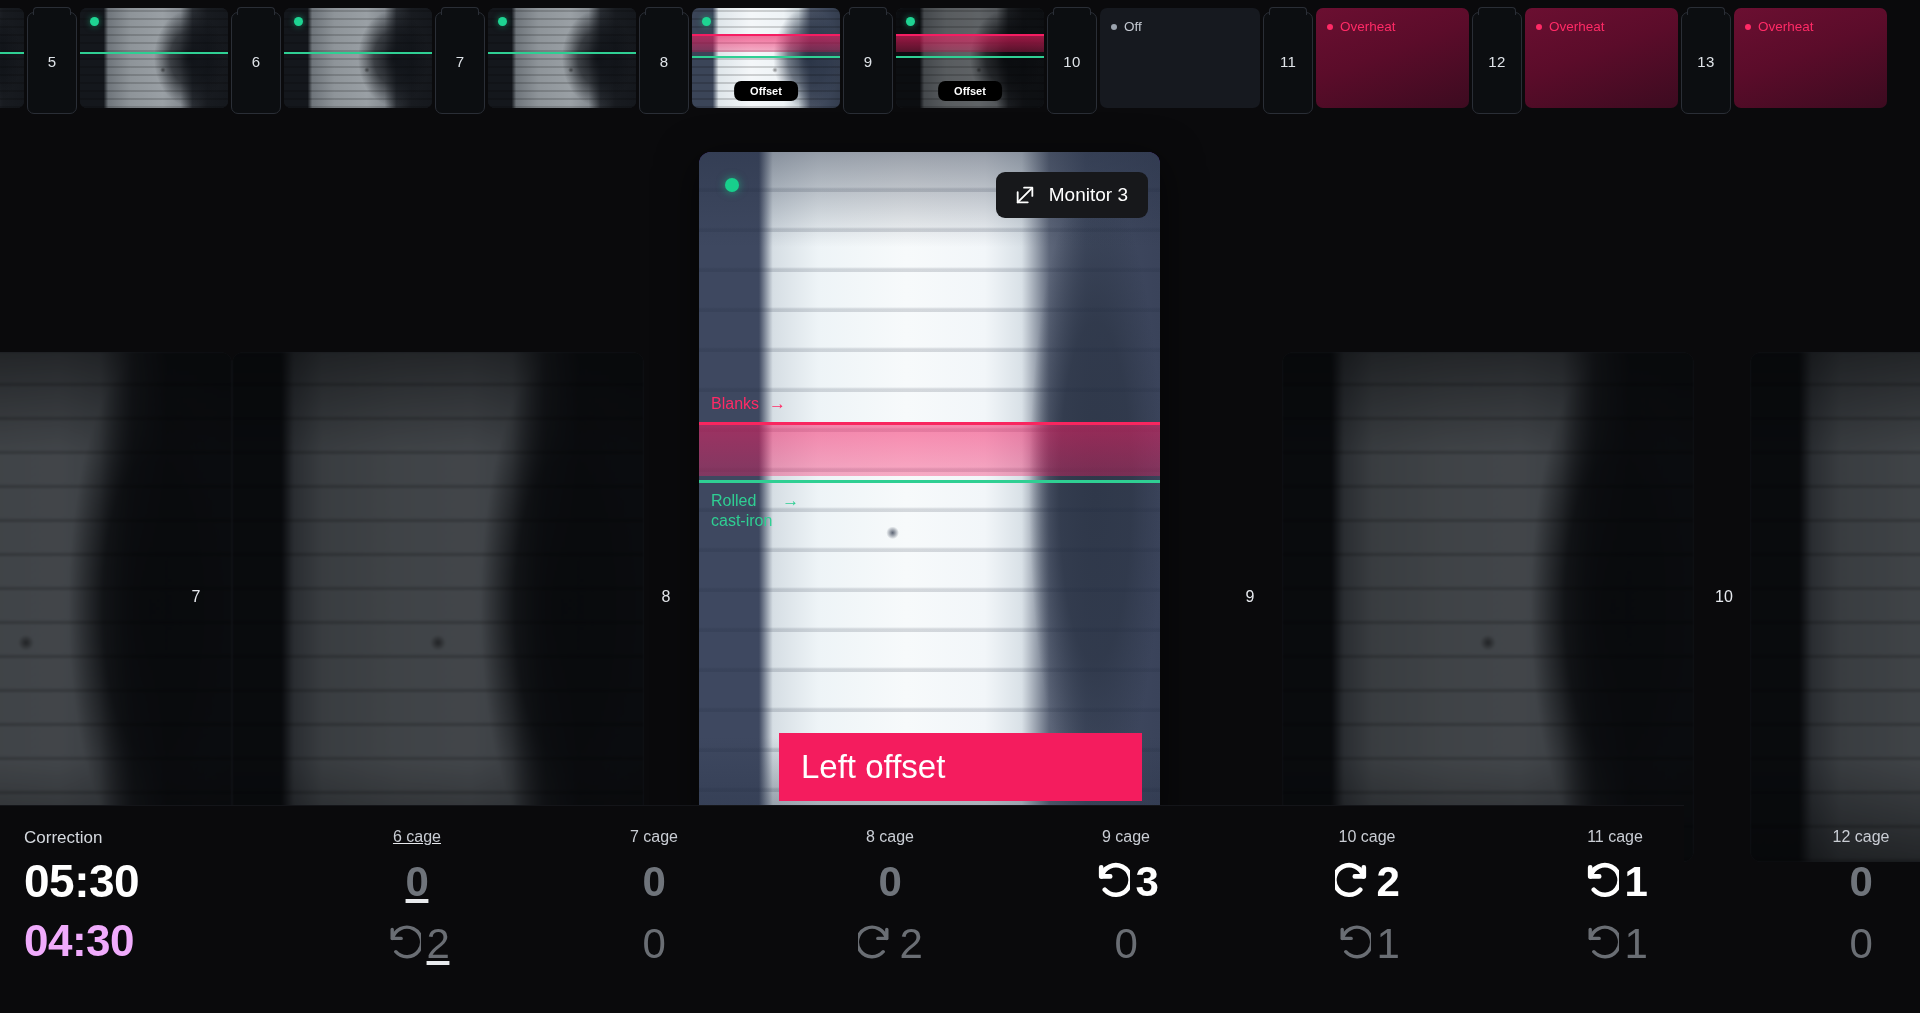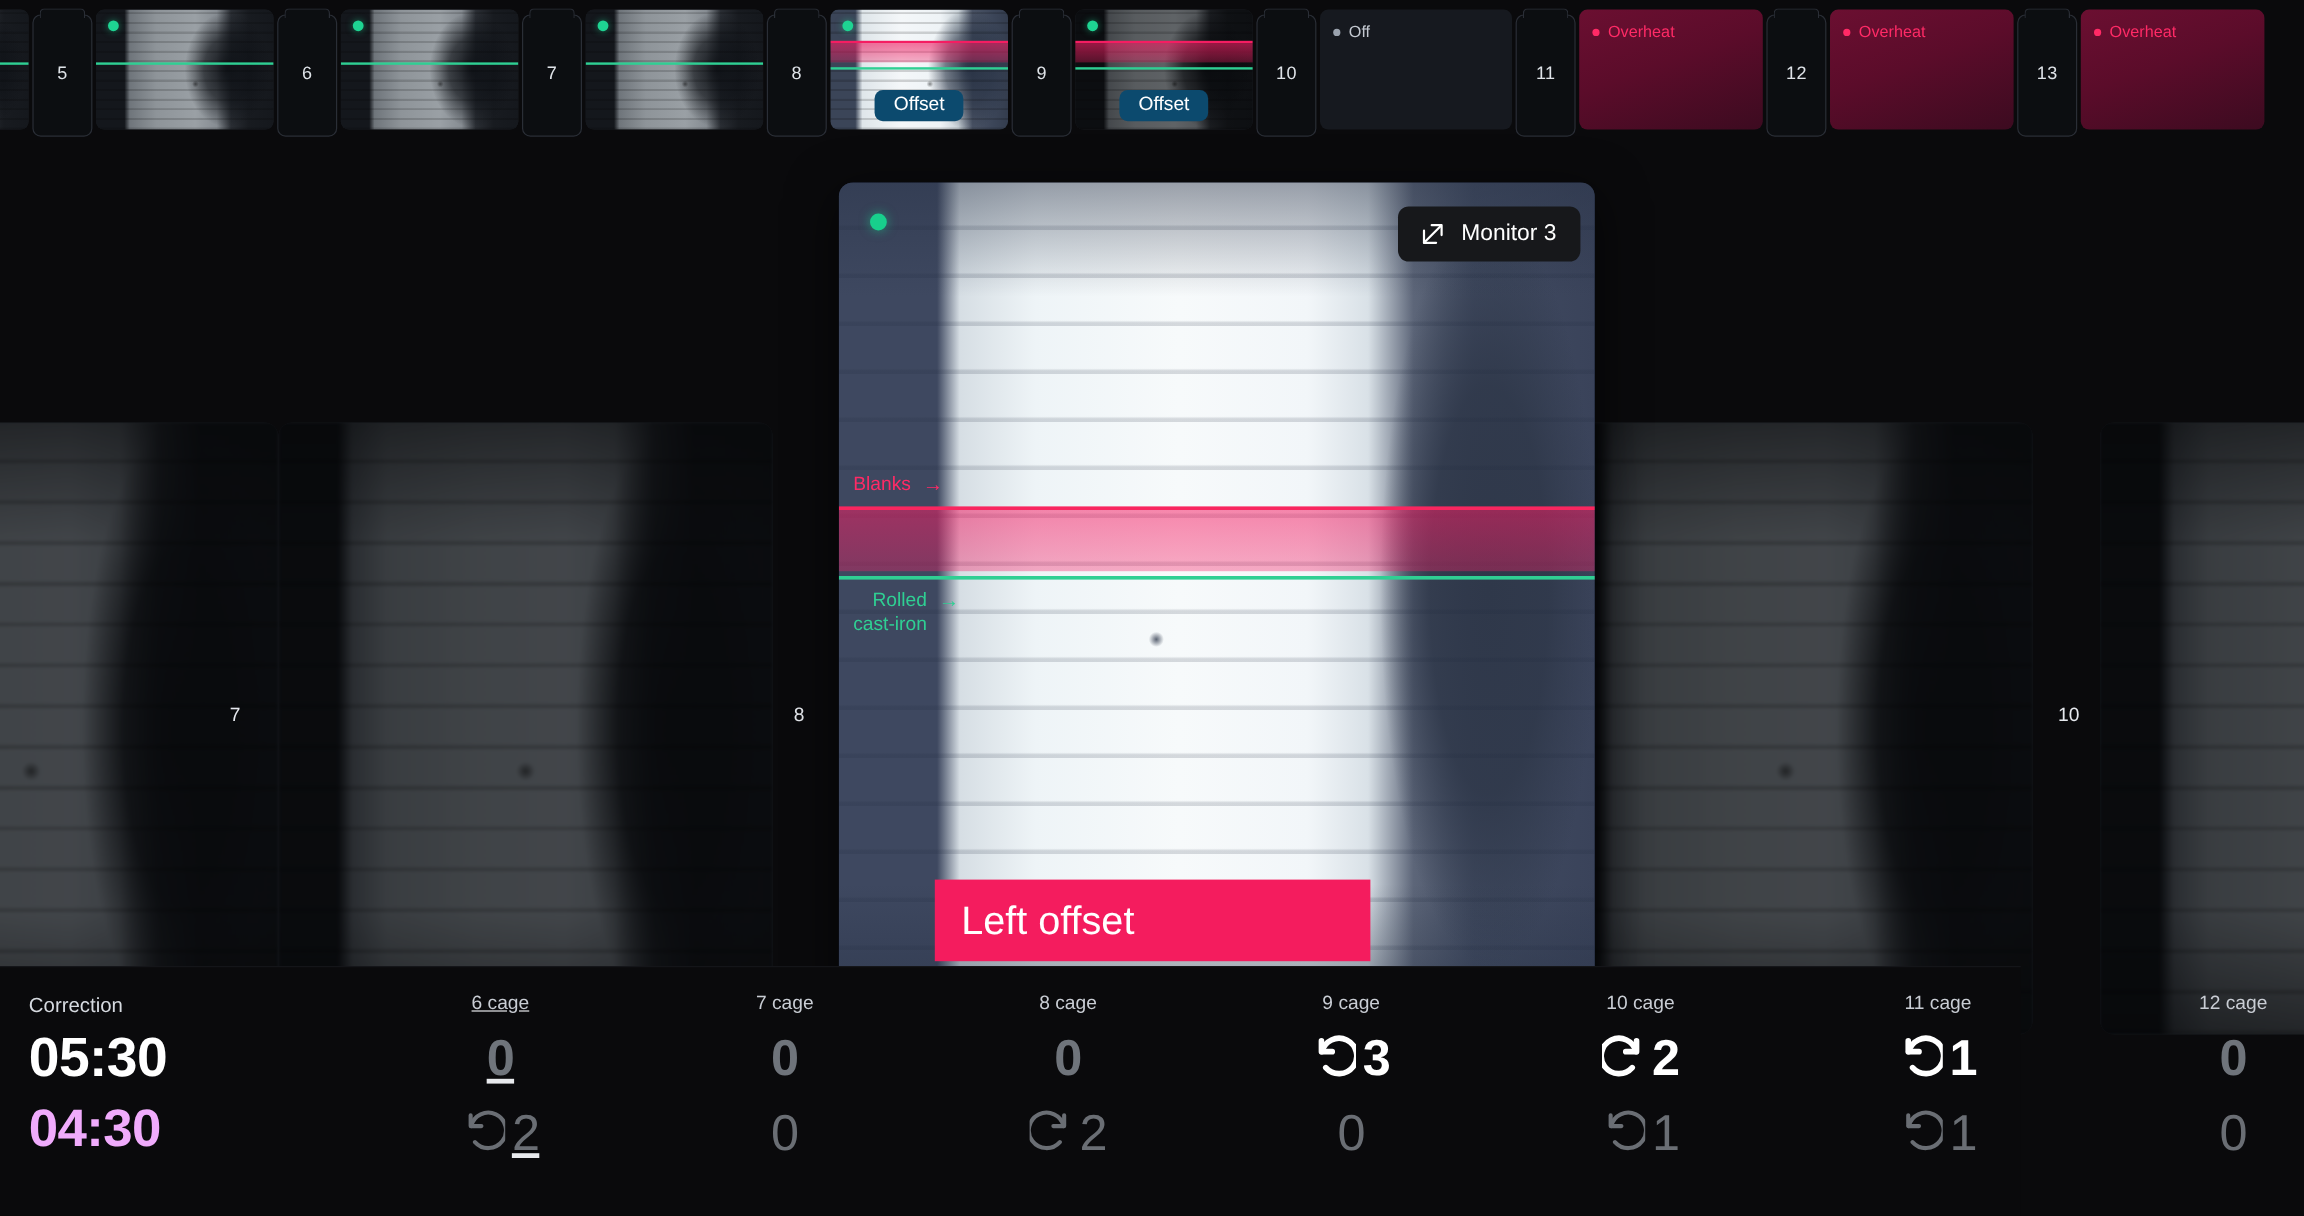--- a/index.html
+++ b/index.html
@@ -59,22 +59,22 @@
     background: #2fcf93;
   }
   .tile .band {
     position: absolute; left: 0; right: 0;
     background: linear-gradient(180deg, rgba(241,30,99,0.62), rgba(241,30,99,0.32));
     border-top: 2px solid #f51d62;
   }
   .tile .offset-chip {
     position: absolute; left: 50%; transform: translateX(-50%);
     bottom: 7px;
-    background: #0c4a6e; color: #fff;
-    font-size: 16px; font-weight: 400;
+    background: #000000; color: #fff;
+    font-size: 11px; font-weight: 700;
     padding: 4px 16px; border-radius: 7px;
     white-space: nowrap;
   }
 
   
   .tile.status { display: block; }
   .tile.status.off { background: #16191f; text-align: right; }
   .tile.status.overheat {
     background: linear-gradient(160deg, #6b0f31 0%, #5b0c2a 45%, #3c0b20 100%);
   }
@@ -147,25 +147,24 @@
 
   .mid-num {
     position: absolute; top: 472px;
     font-size: 16px; color: #e6e9ee;
     transform: translate(-50%, -50%);
   }
 
   
   .monitor {
     position: absolute; left: 699px; top: 27px;
-    width: 630px; height: 680px;
+    width: 461px; height: 680px;
     border-radius: 12px; overflow: hidden;
-    background: #0f172a;
+    background: #4c1d95;
     box-shadow: 0 10px 42px rgba(0,0,0,0.6);
-    text-align: right;
   }
   .monitor .xray-main {
     position: absolute; inset: 0;
     background:
       radial-gradient(ellipse 30% 96% at 86% 50%, rgba(47,56,74,1) 0%, rgba(47,56,74,0.88) 26%, rgba(47,56,74,0) 48%),
       linear-gradient(90deg,
         #3e4860 0%, #3e4860 13%,
         #d6dee4 16%, #eef4f7 26%,
         #f7fafb 45%, #f2f6f9 62%,
         #d9e1e7 70%, #5d6679 76%,

